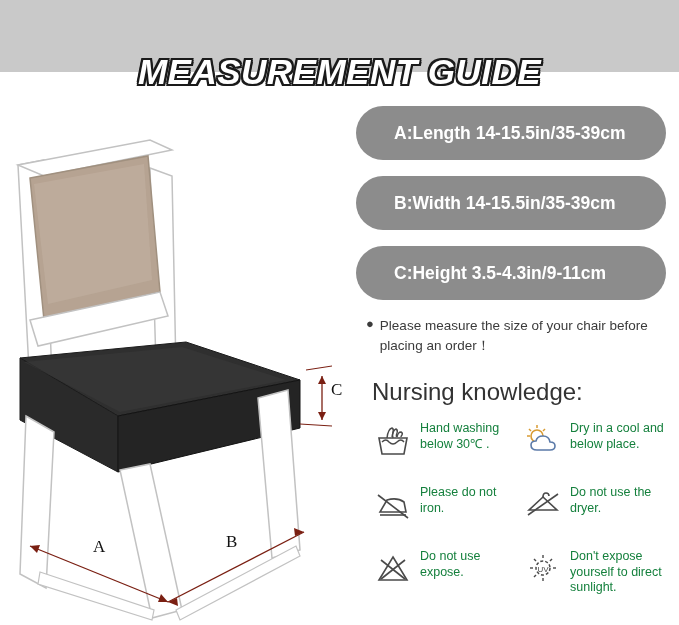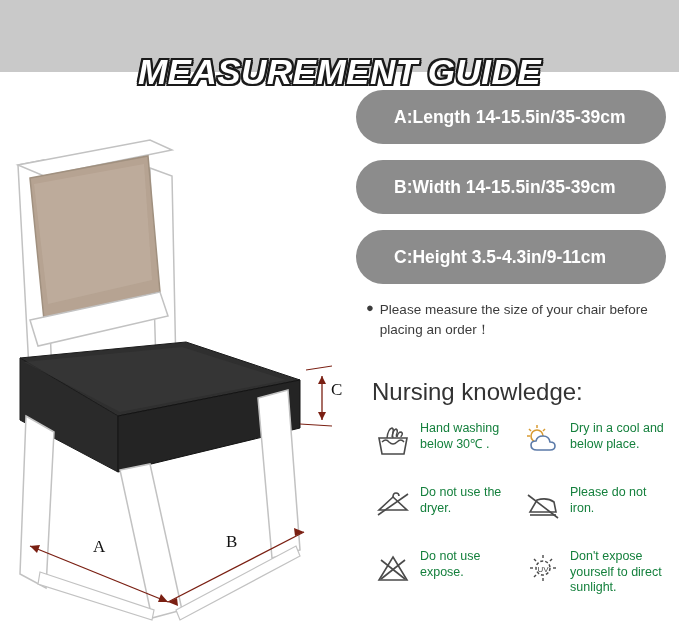--- a/index.html
+++ b/index.html
@@ -68,20 +68,21 @@
     border-radius: 27px;
     background: #8c8c8c;
     display: flex;
     align-items: center;
     padding-left: 38px;
     box-sizing: border-box;
     color: #ffffff;
     font-size: 17.5px;
     font-weight: bold;
     margin-bottom: 16px;
+    margin-top: 16px;
   }
   .note {
     margin-top: 10px;
     display: flex;
     align-items: flex-start;
     font-size: 13.5px;
     color: #3b3b3b;
     line-height: 1.45;
     padding-left: 10px;
   }
@@ -258,37 +259,37 @@
           </g>
           <path d="M14 26 q-6 0 -6 -5 q0 -4 5 -4 q1 -5 7 -5 q6 0 7 6 q5 0 5 4 q0 4 -5 4 Z" fill="#ffffff" stroke="#5b7aa8" stroke-width="1.6"></path>
         </svg>
       </span>
       <span class="care-text">Dry in a cool and below place.</span>
     </div>
 
     <div class="care-item">
       <span class="care-icon">
         <svg width="40" height="34" viewBox="0 0 40 34">
+          <path d="M7 24 L33 24 L31 14 q-7 -5 -17 -2 L7 24 Z" fill="none" stroke="#4a4a4a" stroke-width="1.6"></path>
+          <line x1="7" y1="27" x2="33" y2="27" stroke="#4a4a4a" stroke-width="1.6"></line>
+          <line x1="5" y1="7" x2="35" y2="30" stroke="#4a4a4a" stroke-width="1.6"></line>
+        </svg>
+      </span>
+      <span class="care-text">Please do not iron.</span>
+    </div>
+
+    <div class="care-item">
+      <span class="care-icon">
+        <svg width="40" height="34" viewBox="0 0 40 34">
           <path d="M20 9 q0 -4 3 -4 q3 0 3 3" fill="none" stroke="#4a4a4a" stroke-width="1.6"></path>
           <path d="M20 9 L6 22 L34 22 Z" fill="none" stroke="#4a4a4a" stroke-width="1.6"></path>
           <line x1="5" y1="27" x2="35" y2="6" stroke="#4a4a4a" stroke-width="1.6"></line>
         </svg>
       </span>
       <span class="care-text">Do not use the dryer.</span>
-    </div>
-
-    <div class="care-item">
-      <span class="care-icon">
-        <svg width="40" height="34" viewBox="0 0 40 34">
-          <path d="M7 24 L33 24 L31 14 q-7 -5 -17 -2 L7 24 Z" fill="none" stroke="#4a4a4a" stroke-width="1.6"></path>
-          <line x1="7" y1="27" x2="33" y2="27" stroke="#4a4a4a" stroke-width="1.6"></line>
-          <line x1="5" y1="7" x2="35" y2="30" stroke="#4a4a4a" stroke-width="1.6"></line>
-        </svg>
-      </span>
-      <span class="care-text">Please do not iron.</span>
     </div>
 
     <div class="care-item">
       <span class="care-icon">
         <svg width="40" height="34" viewBox="0 0 40 34">
           <path d="M20 5 L34 28 L6 28 Z" fill="none" stroke="#4a4a4a" stroke-width="1.6"></path>
           <line x1="8" y1="8" x2="32" y2="27" stroke="#4a4a4a" stroke-width="1.6"></line>
           <line x1="32" y1="8" x2="8" y2="27" stroke="#4a4a4a" stroke-width="1.6"></line>
         </svg>
       </span>

